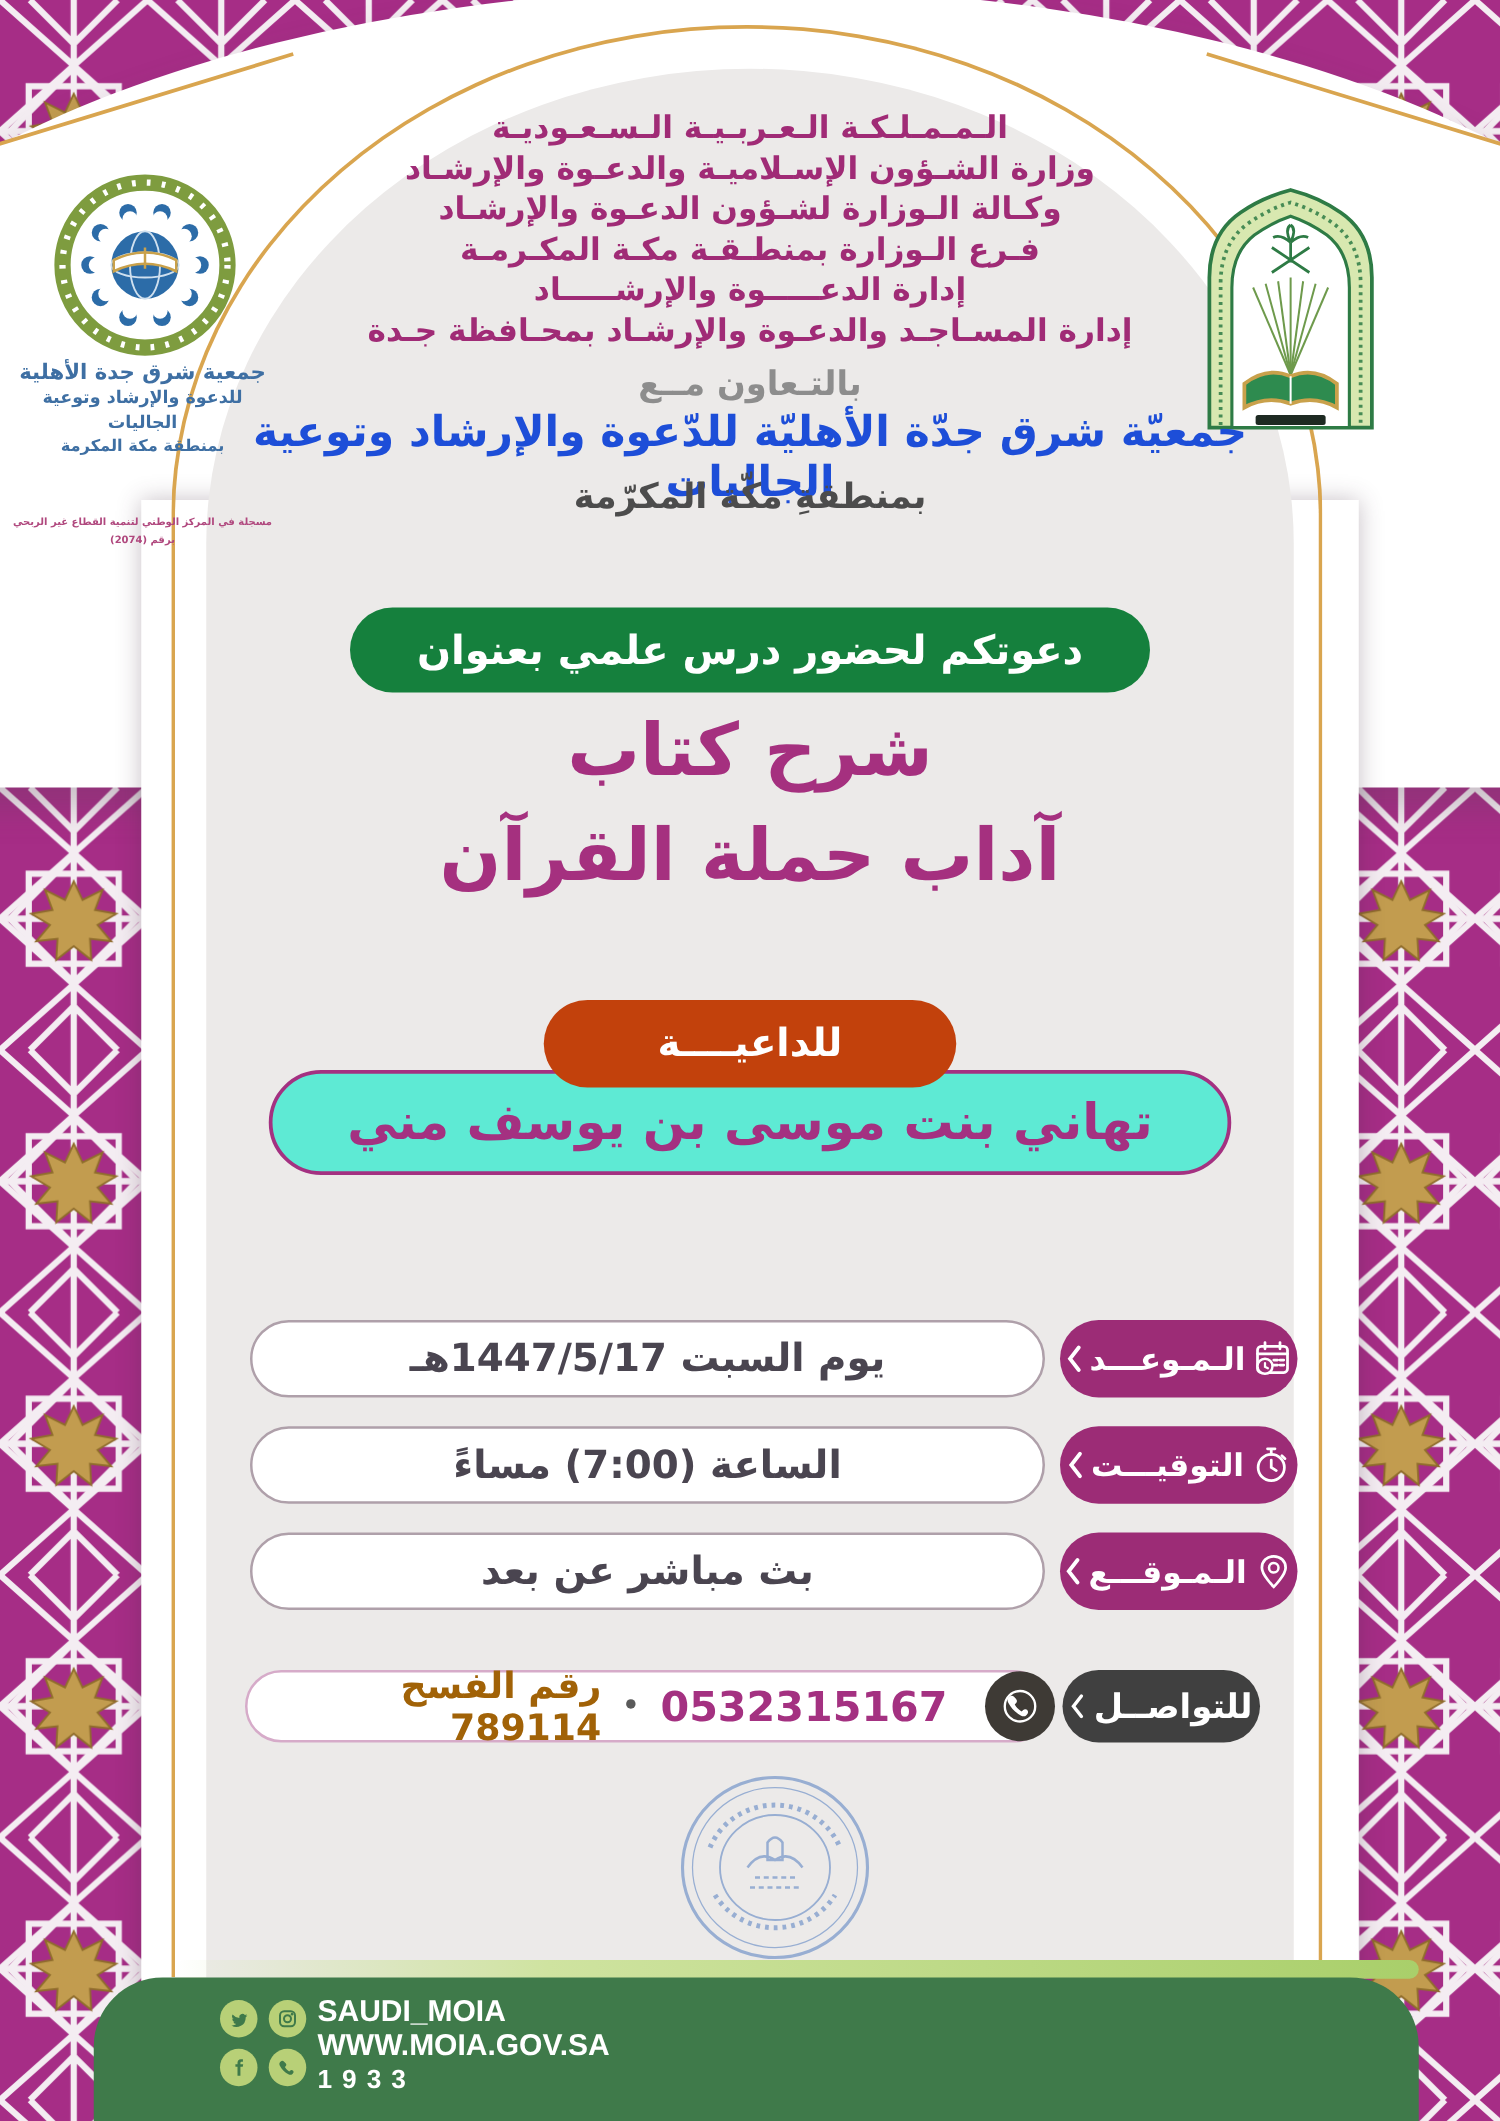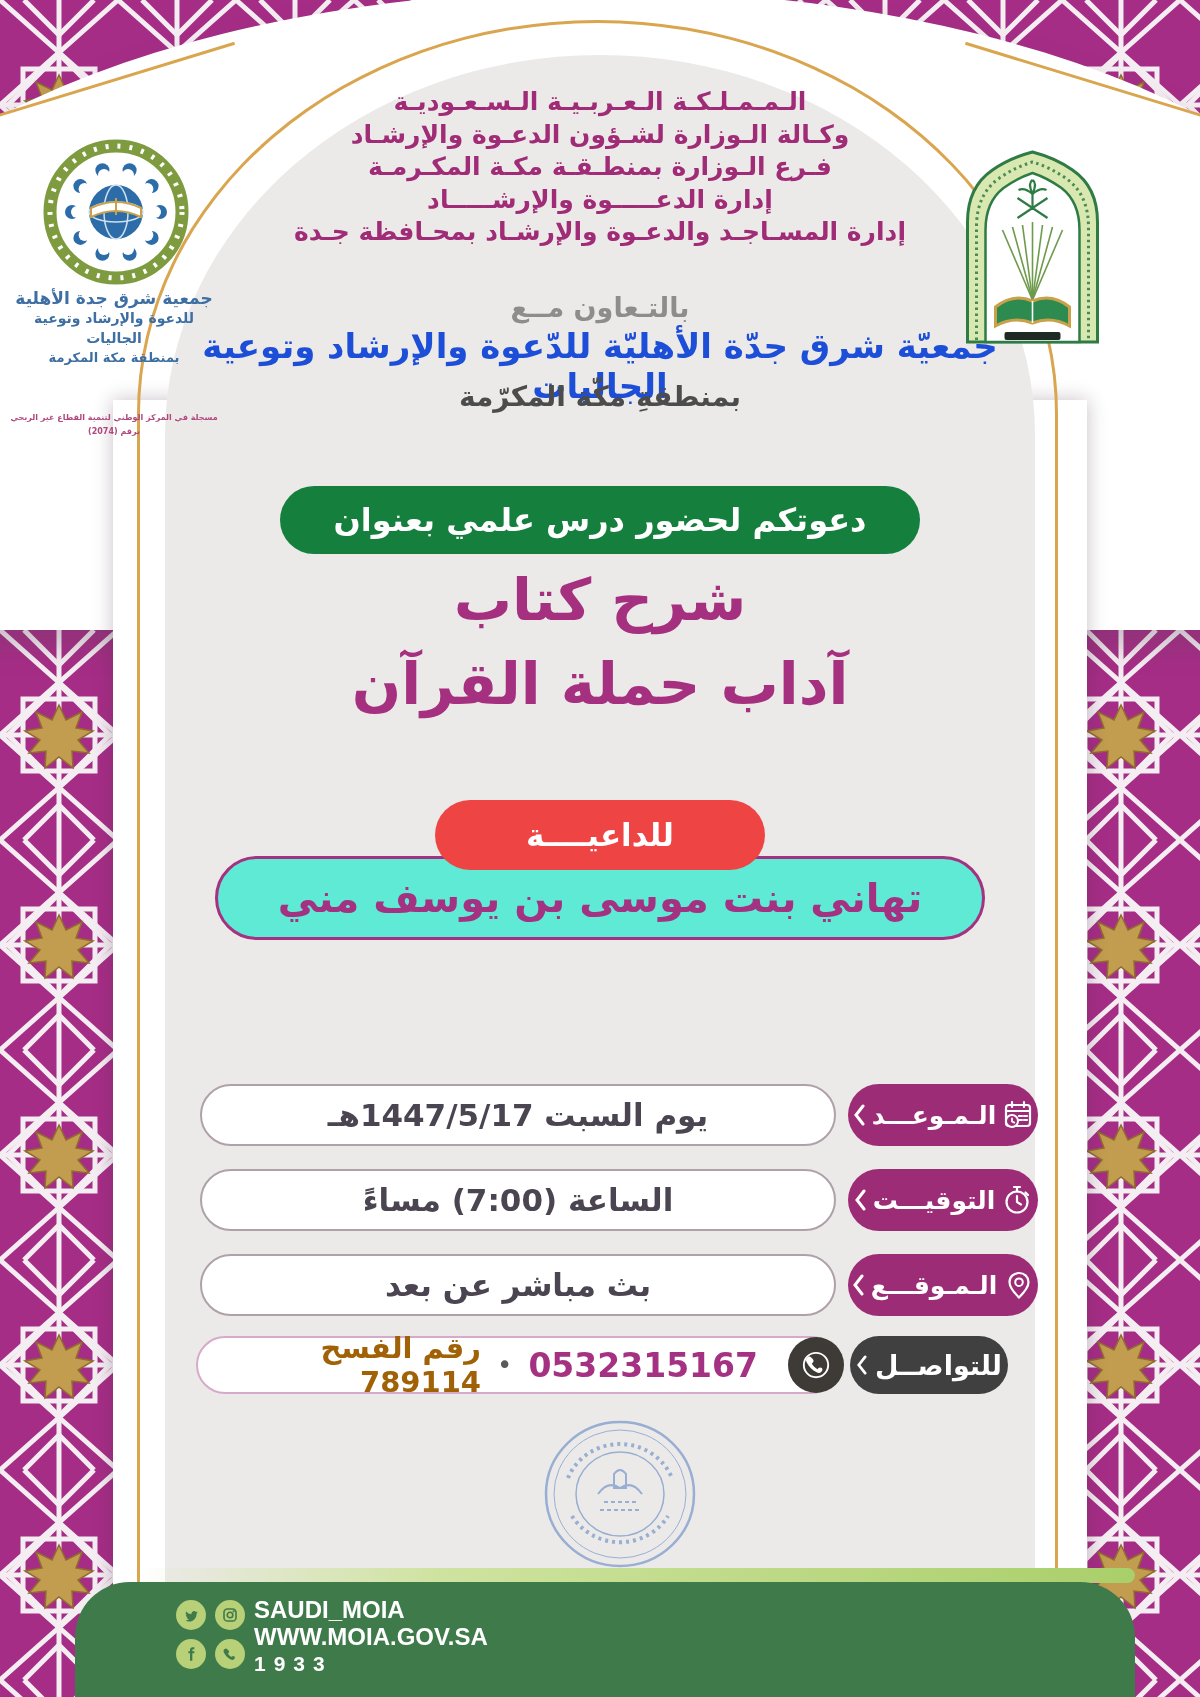--- a/index.html
+++ b/index.html
@@ -35,28 +35,28 @@
   .region{position:absolute;left:300px;top:380px;width:600px;z-index:4;text-align:center;
       color:#4C4C4C;font-weight:bold;font-size:28px;direction:rtl;}
 
   .pill1{position:absolute;left:280px;top:486px;width:640px;height:68px;z-index:4;
       background:#15803d;border-radius:36px;color:#fff;font-weight:bold;font-size:32px;
       line-height:68px;text-align:center;direction:rtl;}
   .title-line{position:absolute;left:250px;width:700px;z-index:4;text-align:center;
       color:#A5307F;font-weight:bold;font-size:58px;direction:rtl;}
   .t1{top:566px;} .t2{top:650px;}
   .pill2{position:absolute;left:435px;top:800px;width:330px;height:70px;z-index:5;
-      background:#ef4444;border-radius:38px;color:#fff;font-weight:bold;font-size:31px;
+      background:#c2410c;border-radius:38px;color:#fff;font-weight:bold;font-size:31px;
       line-height:70px;text-align:center;direction:rtl;}
   .namebox{position:absolute;left:215px;top:856px;width:770px;height:84px;z-index:4;
       background:#5eead4;border:3px solid #A43181;border-radius:46px;box-sizing:border-box;
       color:#A43181;font-weight:bold;font-size:40px;line-height:78px;text-align:center;direction:rtl;}
 
   
-  .row{position:absolute;left:200px;width:838px;height:62px;z-index:4;margin-top:28px;}
+  .row{position:absolute;left:200px;width:838px;height:62px;z-index:4;}
   .r1{top:1056px;} .r2{top:1141px;} .r3{top:1226px;}
   .val{position:absolute;left:0;top:0;width:636px;height:62px;background:#fff;
       border:2px solid #AFA0AA;border-radius:32px;box-sizing:border-box;
       display:flex;align-items:center;justify-content:center;
       color:#4A4550;font-weight:bold;font-size:31px;direction:rtl;}
   .lab{position:absolute;right:0;top:0;width:190px;height:62px;background:#9C2C76;
       border-radius:32px;display:flex;align-items:center;justify-content:center;gap:7px;
       color:#fff;font-weight:bold;font-size:25px;direction:rtl;}
   .lab svg{flex:0 0 auto;}
 
@@ -197,20 +197,21 @@
         <path d="M85,158 L105,85"></path>
       <path d="M85,158 L115,88"></path>
     </g>
     <path d="M48,165 Q66,151 85,159 Q104,151 122,165 L122,184 Q104,174 85,181 Q66,174 48,184 Z" fill="#2E8B4F" stroke="#C9A14B" stroke-width="3"></path>
     <path d="M85,159 L85,181" stroke="#ffffff" stroke-width="1.6"></path>
     <rect x="57" y="190" width="56" height="8" rx="2" fill="#1E2A22"></rect>
   </svg>
 
   <div class="hdr">
     <div>الـمـمـلـكـة الـعـربـيـة الـسـعـوديـة</div>
+    <div>وزارة الشـؤون الإسـلاميـة والدعـوة والإرشـاد</div>
     <div>وكـالة الـوزارة لشـؤون الدعـوة والإرشـاد</div>
     <div>فـرع الـوزارة بمنطـقـة مكـة المكـرمـة</div>
     <div>إدارة الدعـــــوة والإرشـــــاد</div>
     <div>إدارة المسـاجـد والدعـوة والإرشـاد بمحـافظة جـدة</div>
   </div>
 
   <div class="collab">بالتـعاون مــع</div>
   <div class="callig">جمعيّة شرق جدّة الأهليّة للدّعوة والإرشاد وتوعية الجاليات</div>
   <div class="region">بمنطقةِ مكّة المكرّمة</div>
 

